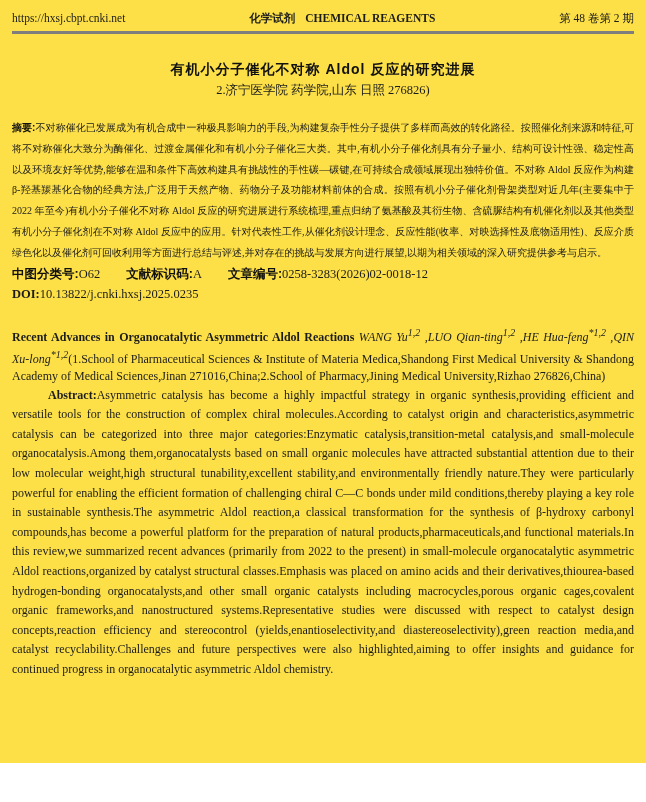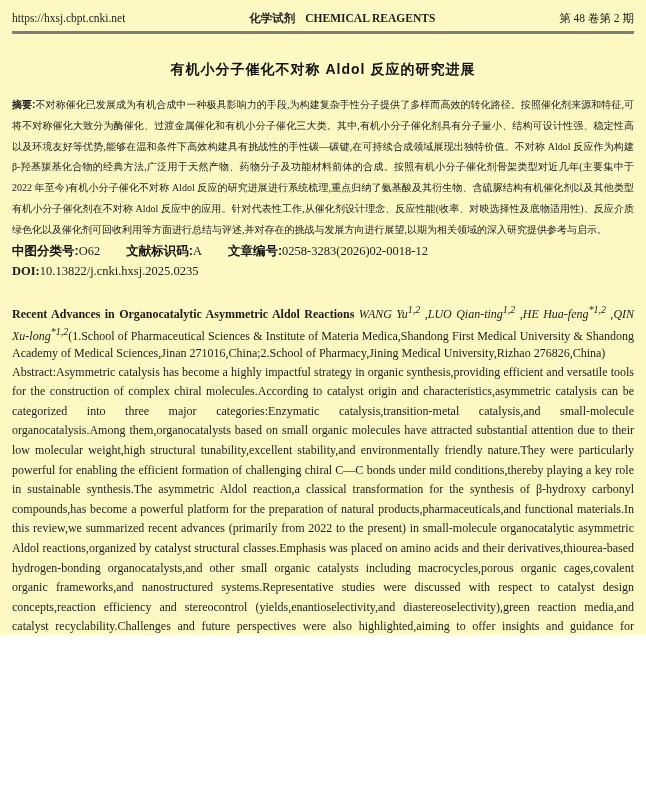--- a/index.html
+++ b/index.html
@@ -1,22 +1,22 @@
 <!DOCTYPE html>
 <html><head>
 <meta charset="utf-8">
 <style>
   html, body { margin: 0; padding: 0; background: #ffffff; }
   .page {
     position: relative;
     width: 646px;
-    height: 635px;
+    height: 763px;
     box-sizing: border-box;
     padding: 10px 12px 8px 12px;
-    background: #fef9c3;
+    background: #fde047;
     color: #1c1c1c;
     font-family: "Liberation Serif", "DejaVu Serif", serif;
     overflow: hidden;
   }
   
   .running-head {
     display: flex;
     justify-content: space-between;
     align-items: baseline;
     font-size: 11.5px;
@@ -90,40 +90,41 @@
     text-align: justify;
   }
   .en-heading .en-title { font-weight: bold; }
   .en-heading .author-en { font-style: italic; }
   .abstract-en {
     font-size: 12px;
     line-height: 19.6px;
     text-align: justify;
     margin-top: 1px;
   }
-  .abstract-en .label-en, .keywords-en .label-en { font-weight: normal; }
+  .abstract-en .label-en, .keywords-en .label-en { font-weight: bold; margin-left: 36px; }
   p { margin: 0; }
 </style>
 </head>
 <body>
 
 <div class="page">
 
   <div class="running-head">
     <span class="url">https://hxsj.cbpt.cnki.net</span>
     <span class="center">
       <span class="cn">化学试剂</span><span class="en">CHEMICAL REAGENTS</span>
     </span>
     <span class="issue">第 48 卷第 2 期</span>
   </div>
   <hr class="head-rule">
 
   <h1 class="article-title">有机小分子催化不对称 Aldol 反应的研究进展</h1>
 
 
+  <div class="affiliation-cn">2.济宁医学院 药学院,山东 日照  276826)</div>
 
   <p class="abstract-cn"><span class="label-cn">摘要:</span><span>不对称催化已发展成为有机合成中一种极具影响力的手段,为构建复杂手性分子提供了多样而高效的转化路径。按照催化剂来源和特征,可将不对称催化大致分为酶催化、过渡金属催化和有机小分子催化三大类。其中,有机小分子催化剂具有分子量小、结构可设计性强、稳定性高以及环境友好等优势,能够在温和条件下高效构建具有挑战性的手性碳—碳键,在可持续合成领域展现出独特价值。不对称 Aldol 反应作为构建 β-羟基羰基化合物的经典方法,广泛用于天然产物、药物分子及功能材料前体的合成。按照有机小分子催化剂骨架类型对近几年(主要集中于 2022 年至今)有机小分子催化不对称 Aldol 反应的研究进展进行系统梳理,重点归纳了氨基酸及其衍生物、含硫脲结构有机催化剂以及其他类型有机小分子催化剂在不对称 Aldol 反应中的应用。针对代表性工作,从催化剂设计理念、反应性能(收率、对映选择性及底物适用性)、反应介质绿色化以及催化剂可回收利用等方面进行总结与评述,并对存在的挑战与发展方向进行展望,以期为相关领域的深入研究提供参考与启示。</span></p>
 
 
   <p class="meta-line">
     <span class="pair"><span class="label-cn">中图分类号:</span><span>O62</span></span><span class="pair"><span class="label-cn">文献标识码:</span><span>A</span></span><span class="pair"><span class="label-cn">文章编号:</span><span>0258-3283(2026)02-0018-12</span></span>
   </p>
 
   <p class="doi-line"><span class="doi-label">DOI:</span><span>10.13822/j.cnki.hxsj.2025.0235</span></p>
 

